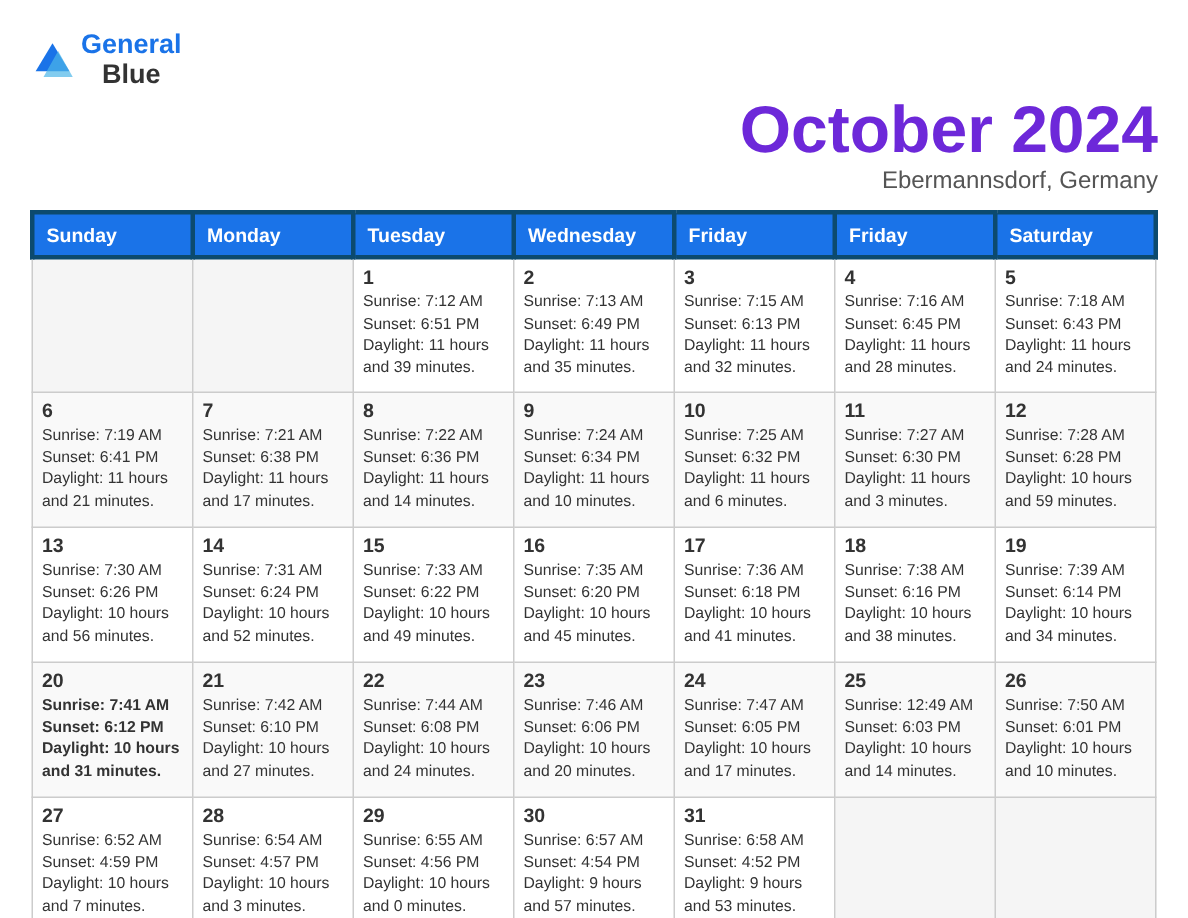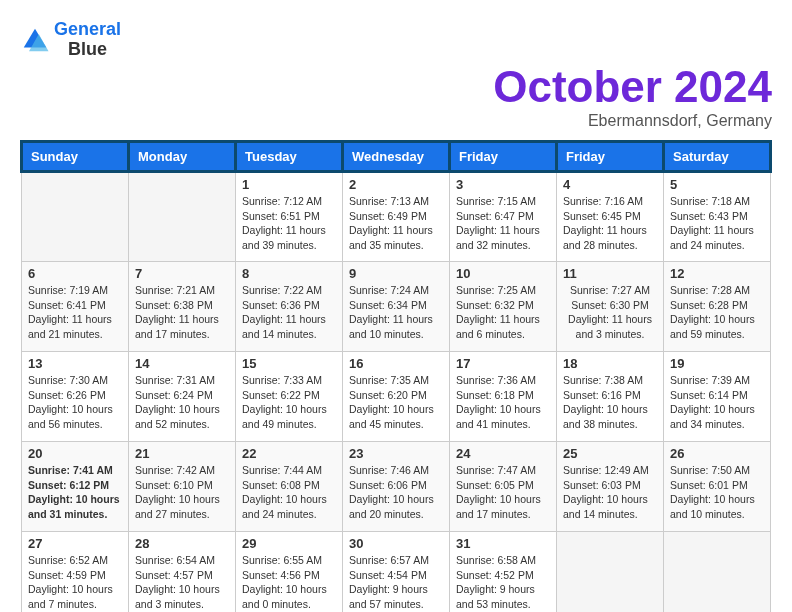--- a/index.html
+++ b/index.html
@@ -131,21 +131,21 @@
         </td>
         <td>
           <div class="day-number">2</div>
           <div class="day-info" style="white-space: pre-line;">Sunrise: 7:13 AM
 Sunset: 6:49 PM
 Daylight: 11 hours and 35 minutes.</div>
         </td>
         <td>
           <div class="day-number">3</div>
           <div class="day-info" style="white-space: pre-line;">Sunrise: 7:15 AM
-Sunset: 6:47 PM
+Sunset: 6:13 PM
 Daylight: 11 hours and 32 minutes.</div>
         </td>
         <td>
           <div class="day-number">4</div>
           <div class="day-info" style="white-space: pre-line;">Sunrise: 7:16 AM
 Sunset: 6:45 PM
 Daylight: 11 hours and 28 minutes.</div>
         </td>
         <td>
           <div class="day-number">5</div>
@@ -180,21 +180,21 @@
 Daylight: 11 hours and 10 minutes.</div>
         </td>
         <td>
           <div class="day-number">10</div>
           <div class="day-info" style="white-space: pre-line;">Sunrise: 7:25 AM
 Sunset: 6:32 PM
 Daylight: 11 hours and 6 minutes.</div>
         </td>
         <td>
           <div class="day-number">11</div>
-          <div class="day-info" style="white-space: pre-line; text-align: center;">Sunrise: 7:27 AM
+          <div class="day-info" style="white-space: pre-line;">Sunrise: 7:27 AM
 Sunset: 6:30 PM
 Daylight: 11 hours and 3 minutes.</div>
         </td>
         <td>
           <div class="day-number">12</div>
           <div class="day-info" style="white-space: pre-line;">Sunrise: 7:28 AM
 Sunset: 6:28 PM
 Daylight: 10 hours and 59 minutes.</div>
         </td>
       </tr>

